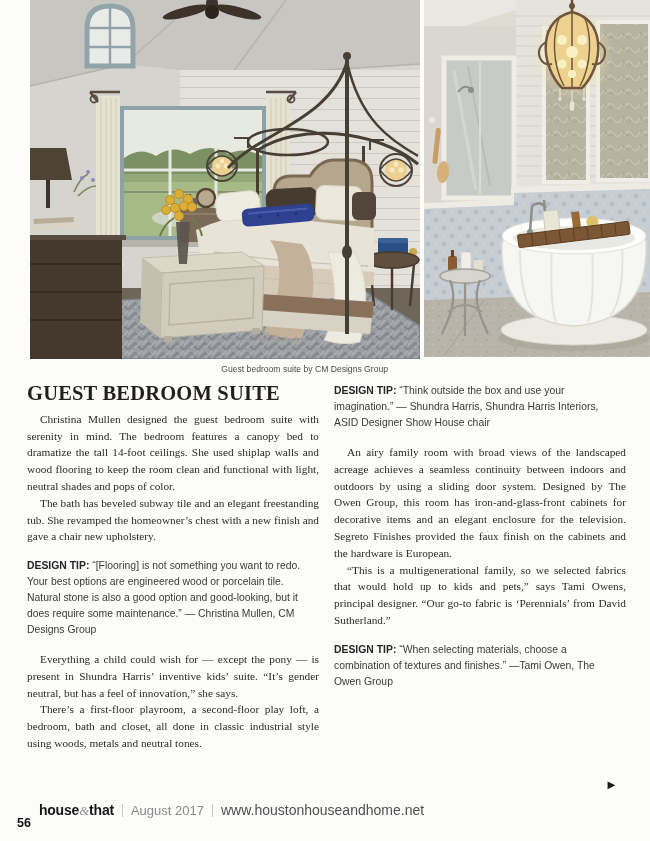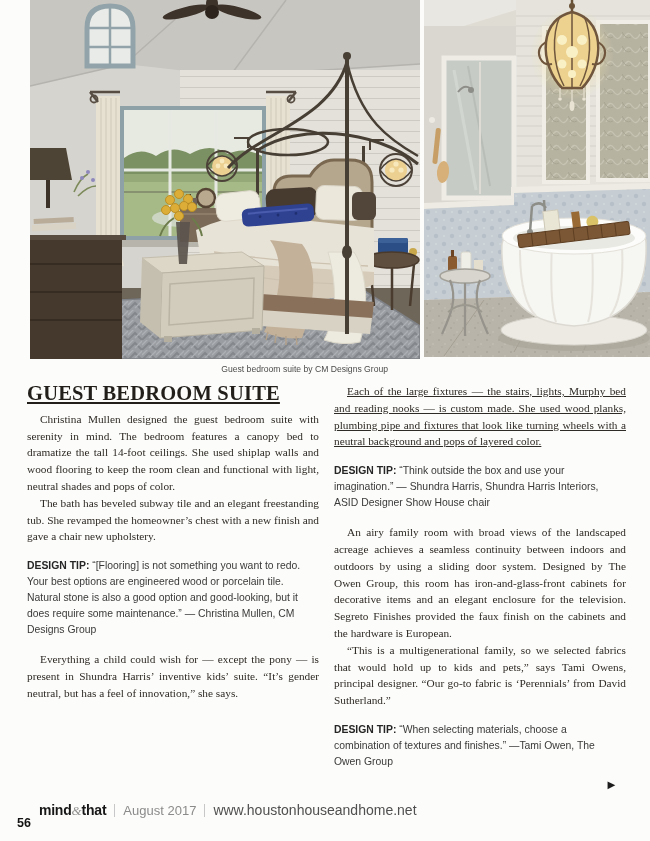--- a/index.html
+++ b/index.html
@@ -14,21 +14,21 @@
   .caption{
     position:absolute;left:30px;top:364px;width:358px;text-align:right;
     font-family:"Liberation Sans",sans-serif;font-size:8.6px;color:#4c4c4c;
   }
   .columns{position:absolute;left:27px;top:383px;width:599px;display:flex;gap:15px;}
   .col{width:292px;}
   h2.heading{
     font-family:"Liberation Serif",serif;font-weight:700;font-size:20.5px;
     line-height:1.06;letter-spacing:0.2px;color:#221f1b;margin:12px 0 6px 0;
   }
-  .col > :first-child{margin-top:0;text-decoration:underline;}
+  .col > :first-child{margin-top:0;}
   p.body{
     font-size:11.3px;line-height:16.8px;margin:0;text-align:justify;
     color:#2e2a25;text-indent:13px;
   }
   .tip{
     font-family:"Liberation Sans",sans-serif;font-size:10.4px;line-height:16px;
     color:#3a3a3a;margin:13px 13px 13px 0;
   }
   .tip .tip-label{font-weight:bold;color:#262626;}
   .footer{
@@ -344,33 +344,33 @@
 
   <div class="caption">Guest bedroom suite by CM Designs Group</div>
 
   <div class="columns">
     <div class="col">
       <h2 class="heading">GUEST BEDROOM SUITE</h2>
       <p class="body">Christina Mullen designed the guest bedroom suite with serenity in mind. The bedroom features a canopy bed to dramatize the tall 14-foot ceilings. She used shiplap walls and wood flooring to keep the room clean and functional with light, neutral shades and pops of color.</p>
       <p class="body">The bath has beveled subway tile and an elegant freestanding tub. She revamped the homeowner’s chest with a new finish and gave a chair new upholstery.</p>
       <p class="tip"><span class="tip-label">DESIGN TIP:</span> <span>“[Flooring] is not something you want to redo. Your best options are engineered wood or porcelain tile. Natural stone is also a good option and good-looking, but it does require some maintenance.” — Christina Mullen, CM Designs Group</span></p>
       <p class="body">Everything a child could wish for — except the pony — is present in Shundra Harris’ inventive kids’ suite. “It’s gender neutral, but has a feel of innovation,” she says.</p>
+      <p class="body">There’s a first-floor playroom, a second-floor play loft, a bedroom, bath and closet, all done in classic industrial style using woods, metals and neutral tones.</p>
     </div>
     <div class="col">
-      <p class="body">Each of the large fixtures — the stairs, lights, Murphy bed and reading nooks — is custom made. She used wood planks, plumbing pipe and fixtures that look like turning wheels with a neutral background and pops of layered color.</p>
       <p class="tip"><span class="tip-label">DESIGN TIP:</span> <span>“Think outside the box and use your imagination.” — Shundra Harris, Shundra Harris Interiors, ASID Designer Show House chair</span></p>
       <p class="body">An airy family room with broad views of the landscaped acreage achieves a seamless continuity between indoors and outdoors by using a sliding door system. Designed by The Owen Group, this room has iron-and-glass-front cabinets for decorative items and an elegant enclosure for the television. Segreto Finishes provided the faux finish on the cabinets and the hardware is European.</p>
       <p class="body">“This is a multigenerational family, so we selected fabrics that would hold up to kids and pets,” says Tami Owens, principal designer. “Our go-to fabric is ‘Perennials’ from David Sutherland.”</p>
       <p class="tip"><span class="tip-label">DESIGN TIP:</span> <span>“When selecting materials, choose a combination of textures and finishes.” —Tami Owen, The Owen Group</span></p>
     </div>
   </div>
 
   <div class="footer">
     <span class="page-num">56</span>
-    <span class="logo"><span>mind</span><span class="amp">&amp;</span><span>that</span></span>
+    <span class="logo"><span>house</span><span class="amp">&amp;</span><span>that</span></span>
     <span class="sep"></span>
     <span class="issue">August 2017</span>
     <span class="sep"></span>
     <span class="website">www.houstonhouseandhome.net</span>
   </div>
 
   <div class="next-arrow">►</div>
 
 </div>
 

